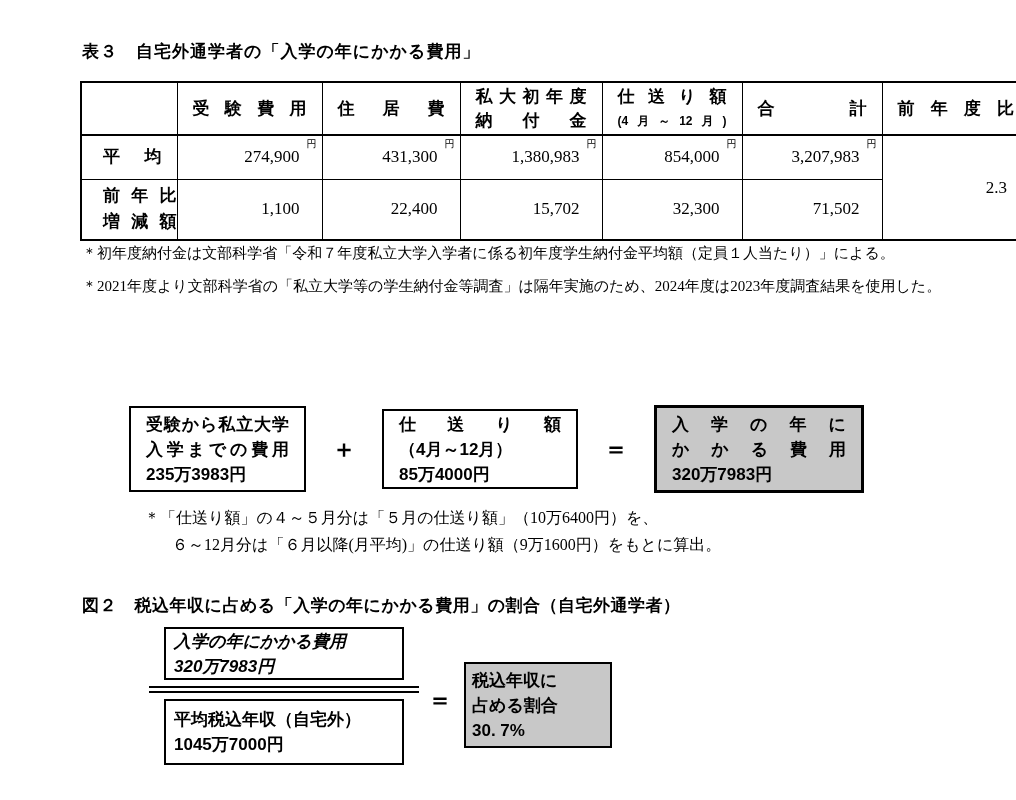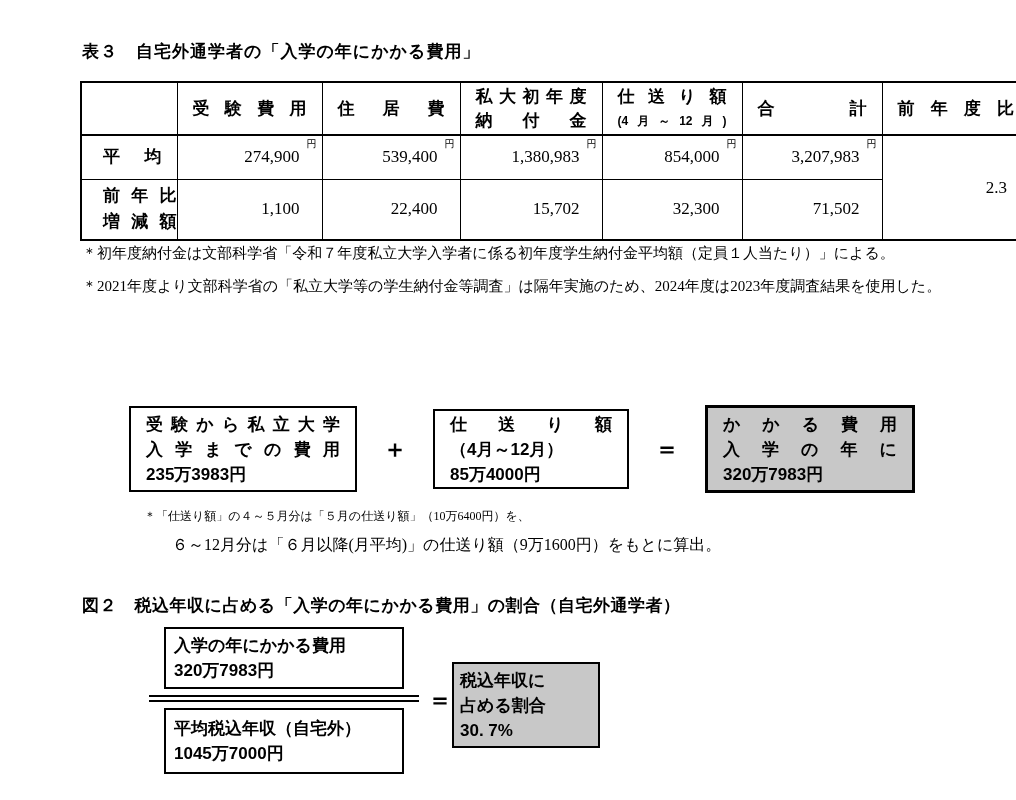--- a/index.html
+++ b/index.html
@@ -29,34 +29,34 @@
 
   
   .fig-title { position:absolute; font-size:17px; font-weight:bold; letter-spacing:0.5px; }
   .f1t { left:38px; top:369px; }
   .f2t { left:38px; top:594px; }
 
   .f1row { position:absolute; left:85px; top:405px; display:flex; align-items:center; }
   .fbox { border:2px solid #000; font-weight:bold; font-size:17px; line-height:25px;
           display:flex; flex-direction:column; justify-content:center; background:#fff; }
   .fbox .jst, .fbox .ctr { width:100%; }
-  .b1 { width:228px; height:86px; padding:0 15px; }
+  .b1 { width:177px; height:86px; padding:0 15px; }
   .b2 { width:196px; height:80px; padding:0 15px; }
   .b3 { width:210px; height:88px; padding:0 15px; background:#c8c8c8; border-width:3px; }
   .ctr { text-align:left; }
   .op { font-size:24px; font-weight:bold; margin:0 26px; }
-  .f1n1 { left:100px; top:508px; font-size:12px; }
+  .f1n1 { left:100px; top:508px; font-size:16px; }
   .f1n2 { left:128px; top:535px; font-size:16px; }
 
   .frac { position:absolute; left:105px; top:627px; width:270px; }
-  .nbox { width:240px; height:62px; margin:0 auto; padding:15px 8px; }
+  .nbox { width:240px; height:53px; margin:0 auto; padding:15px 8px;font-style:italic; }
   .fbar { width:270px; height:3px; border-top:2px solid #000; border-bottom:2px solid #000; margin:6px 0; box-sizing:content-box; }
   .dbox { width:240px; height:66px; margin:0 auto; padding:0 8px; }
   .f2eq { position:absolute; left:384px; top:684px; margin:0; }
-  .rbox { position:absolute; left:408px; top:662px; width:148px; height:86px; background:#c8c8c8; padding:0 6px; }
+  .rbox { position:absolute; left:420px; top:662px; width:148px; height:86px; background:#c8c8c8; padding:0 6px; }
 </style>
 </head>
 <body>
 
 <div class="page">
 
   <div class="doc-title">表３　自宅外通学者の「入学の年にかかる費用」</div>
 
   <table class="t3">
     <colgroup>
@@ -80,21 +80,21 @@
       <td class="hc">
         <div class="jst">仕送り額</div>
         <div class="jst small">(4月～12月)</div>
       </td>
       <td class="hc jst">合計</td>
       <td class="hc jst">前年度比</td>
     </tr>
     <tr class="r1">
       <td class="lbl jst">平均</td>
       <td class="num"><span class="unit">円</span><span>274,900</span></td>
-      <td class="num"><span class="unit">円</span><span>539,400</span></td>
+      <td class="num"><span class="unit">円</span><span>431,300</span></td>
       <td class="num"><span class="unit">円</span><span>1,380,983</span></td>
       <td class="num"><span class="unit">円</span><span>854,000</span></td>
       <td class="num"><span class="unit">円</span><span>3,207,983</span></td>
       <td class="num" rowspan="2"><span class="unit">%</span><span>2.3</span></td>
     </tr>
     <tr class="r2">
       <td class="lbl">
         <div class="jst">前年比</div>
         <div class="jst">増減額</div>
       </td>
@@ -118,22 +118,22 @@
       <div class="ctr">235万3983円</div>
     </div>
     <div class="op">＋</div>
     <div class="fbox b2">
       <div class="jst">仕送り額</div>
       <div class="ctr">（4月～12月）</div>
       <div class="ctr">85万4000円</div>
     </div>
     <div class="op">＝</div>
     <div class="fbox b3">
+      <div class="jst">入学の年に</div>
       <div class="jst">かかる費用</div>
-      <div class="jst">入学の年に</div>
       <div class="ctr">320万7983円</div>
     </div>
   </div>
 
   <div class="note f1n1">＊「仕送り額」の４～５月分は「５月の仕送り額」（10万6400円）を、</div>
   <div class="note f1n2">６～12月分は「６月以降(月平均)」の仕送り額（9万1600円）をもとに算出。</div>
 
   <div class="fig-title f2t">図２　税込年収に占める「入学の年にかかる費用」の割合（自宅外通学者）</div>
 
   <div class="frac">

